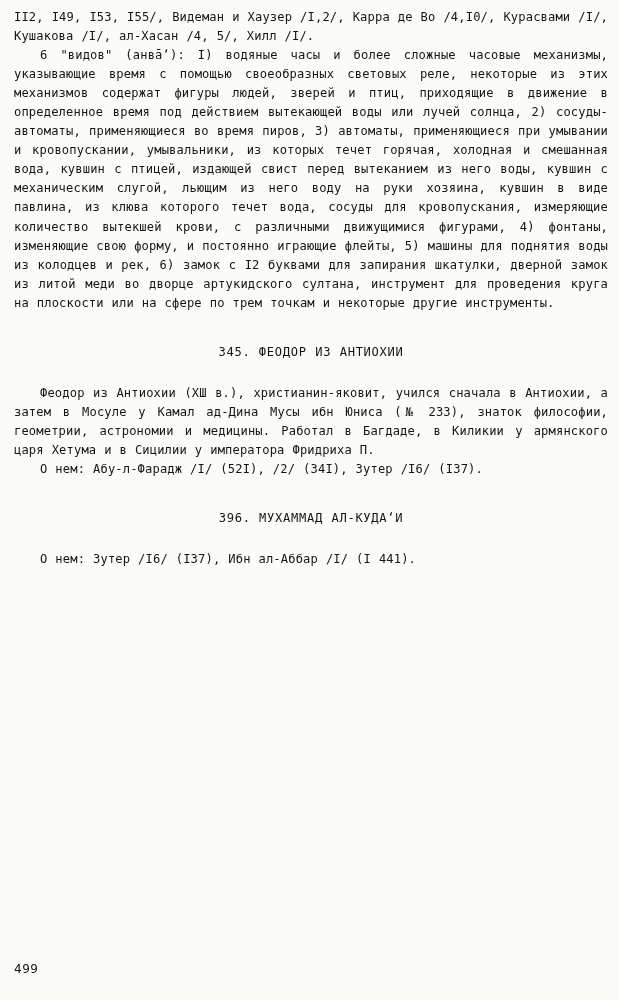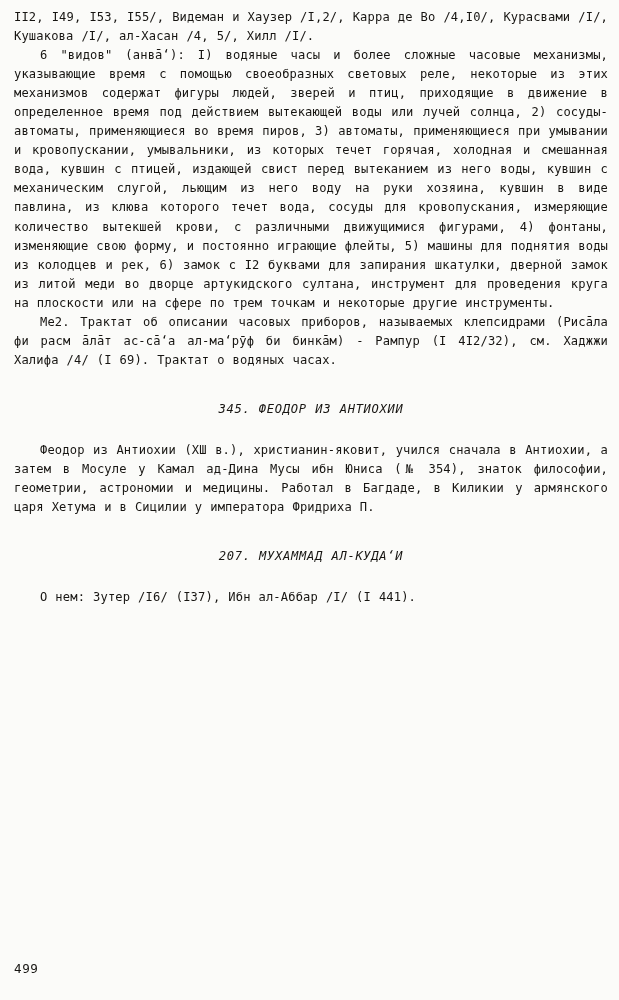--- a/index.html
+++ b/index.html
@@ -40,54 +40,53 @@
   p.noindent { text-indent: 0; }
   p.indent { text-indent: 26px; }
   .gap-md { height: 22px; }
   .gap-lg { height: 30px; }
   .heading {
     text-align: center;
     font-size: 12.1px;
     line-height: 19.05px;
     letter-spacing: 0.7px;
     margin: 0;
-    font-style: italic;
   }
   .pagenum {
     position: absolute;
     left: 14px;
     top: 961px;
     font-size: 12.6px;
     letter-spacing: 0.6px;
   }
 </style>
 </head>
 <body>
 
 <div class="page">
   <div class="content">
 
     <p class="noindent">II2, I49, I53, I55/, Видеман и Хаузер /I,2/, Карра де Во /4,I0/, Курасвами /I/, Кушакова /I/, ал-Хасан /4, 5/, Хилл /I/.</p>
 
     <p class="indent">6 "видов" (анвā‘): I) водяные часы и более сложные часовые механизмы, указывающие время с помощью своеобразных световых реле, некоторые из этих механизмов содержат фигуры людей, зверей и птиц, приходящие в движение в определенное время под действием вытекающей воды или лучей солнца, 2) сосуды-автоматы, применяющиеся во время пиров, 3) автоматы, применяющиеся при умывании и кровопускании, умывальники, из которых течет горячая, холодная и смешанная вода, кувшин с птицей, издающей свист перед вытеканием из него воды, кувшин с механическим слугой, льющим из него воду на руки хозяина, кувшин в виде павлина, из клюва которого течет вода, сосуды для кровопускания, измеряющие количество вытекшей крови, с различными движущимися фигурами, 4) фонтаны, изменяющие свою форму, и постоянно играющие флейты, 5) машины для поднятия воды из колодцев и рек, 6) замок с I2 буквами для запирания шкатулки, дверной замок из литой меди во дворце артукидского султана, инструмент для проведения круга на плоскости или на сфере по трем точкам и некоторые другие инструменты.</p>
 
-    <p class="indent">Ме2. Трактат об описании часовых приборов, называемых клепсидрами (Рисāла фи расм āлāт ас-сā‘а ал-ма‘рӯф би бинкāм) - Рампур (I 4I2/32), см. Хаджжи Халифа /4/ (I 69). Трактат о водяных часах.</p>
 
     <div class="gap-lg"></div>
 
     <p class="heading">345. ФЕОДОР ИЗ АНТИОХИИ</p>
 
     <div class="gap-md"></div>
 
-    <p class="indent">Феодор из Антиохии (ХШ в.), христианин-яковит, учился сначала в Антиохии, а затем в Мосуле у Камал ад-Дина Мусы ибн Юниса (№ 354), знаток философии, геометрии, астрономии и медицины. Работал в Багдаде, в Киликии у армянского царя Хетума и в Сицилии у императора Фридриха П.</p>
+    <p class="indent">Феодор из Антиохии (ХШ в.), христианин-яковит, учился сначала в Антиохии, а затем в Мосуле у Камал ад-Дина Мусы ибн Юниса (№ 233), знаток философии, геометрии, астрономии и медицины. Работал в Багдаде, в Киликии у армянского царя Хетума и в Сицилии у императора Фридриха П.</p>
 
+    <p class="indent">О нем: Абу-л-Фарадж /I/ (52I), /2/ (34I), Зутер /I6/ (I37).</p>
 
     <div class="gap-lg"></div>
 
-    <p class="heading">207. МУХАММАД АЛ-КУДА‘И</p>
+    <p class="heading">396. МУХАММАД АЛ-КУДА‘И</p>
 
     <div class="gap-md"></div>
 
 
     <p class="indent">О нем: Зутер /I6/ (I37), Ибн ал-Аббар /I/ (I 441).</p>
 
   </div>
 
   <div class="pagenum">499</div>
 </div>

